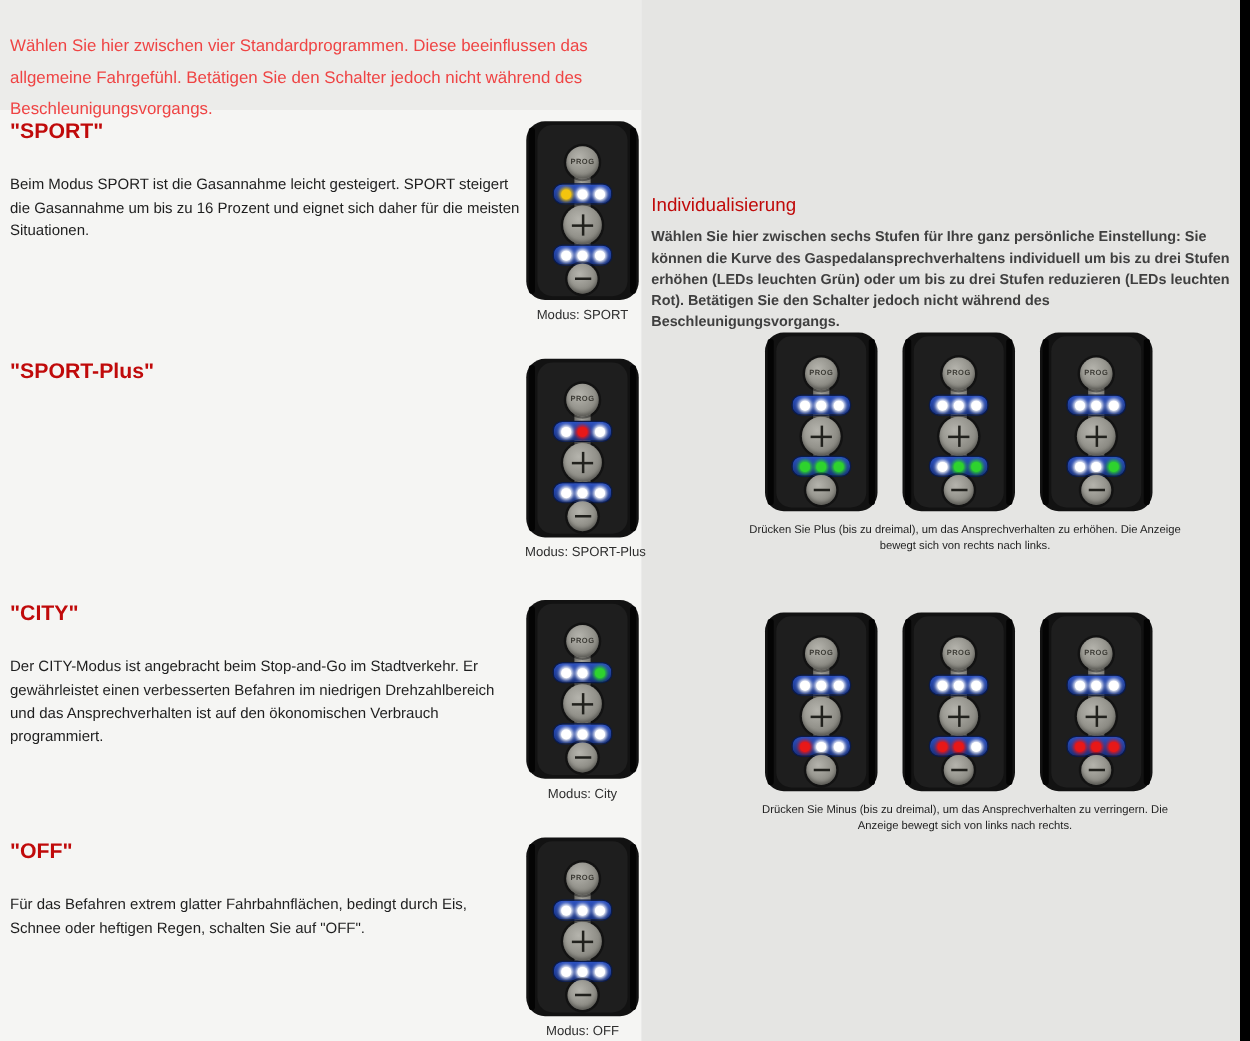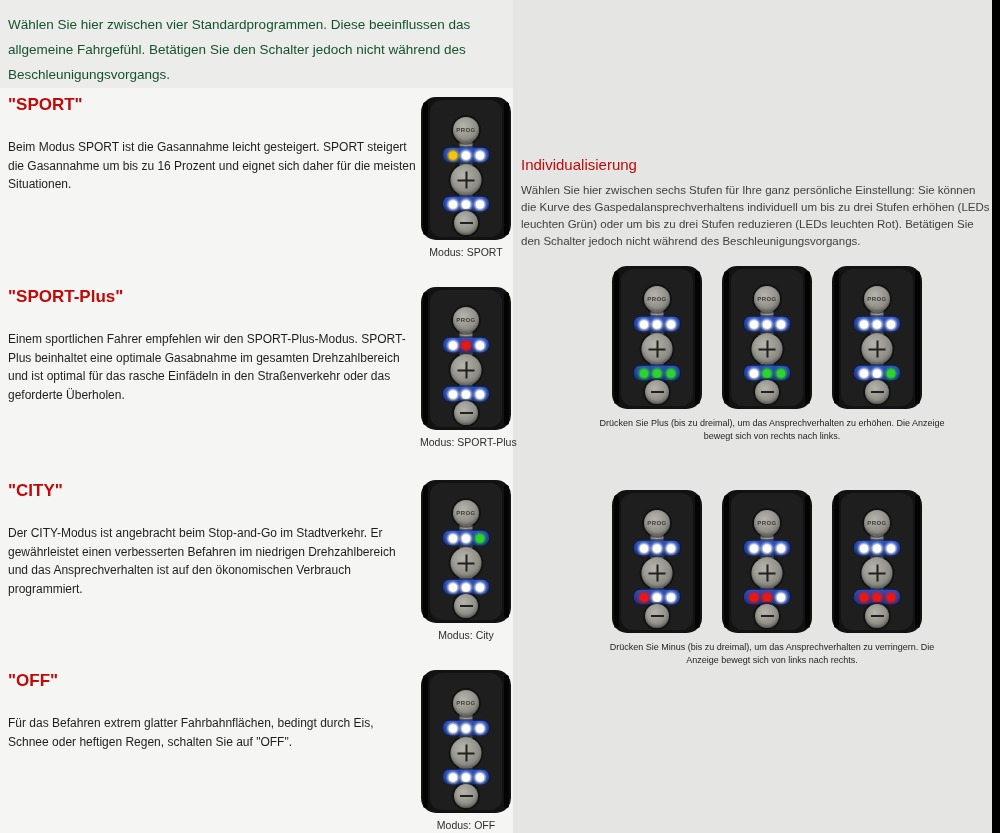--- a/index.html
+++ b/index.html
@@ -7,37 +7,37 @@
     position:relative; width:1000px; height:833px; overflow:hidden;
     background:#ffffff; font-family:"Liberation Sans", sans-serif;
   }
   
   .left-bg   { position:absolute; left:0;   top:0; width:513px; height:833px; background:#f5f5f3; }
   .intro-band{ position:absolute; left:0;   top:0; width:513px; height:88px;  background:#ececea; }
   .right-bg  { position:absolute; left:513px; top:0; width:487px; height:833px; background:#e5e5e3; }
   .edge-strip{ position:absolute; left:992px; top:0; width:8px;  height:833px; background:#000000; }
 
   
-  .intro { position:absolute; left:8px; top:12px; width:492px;
-           font-size:13.5px; line-height:25px; color:#14532d; }
+  .intro { position:absolute; left:8px; top:24px; width:492px;
+           font-size:13.5px; line-height:25px; color:#ef4444; }
   .mode-text { position:absolute; left:8px; width:408px; }
   .mode-title { font-size:17px; font-weight:700; color:#c00a0a; }
   .mode-body  { margin-top:23px; font-size:12px; line-height:18.5px; color:#1e1e1e; }
   .mt-0{top:95px} .mt-1{top:287px} .mt-2{top:481px} .mt-3{top:671px}
 
   
   .fig { position:absolute; width:92px; text-align:center; }
   .fig-caption { margin-top:6px; font-size:10.5px; color:#2e2e2e; white-space:nowrap; }
   .fm-0{left:420px; top:97px} .fm-1{left:420px; top:287px}
   .fm-2{left:420px; top:480px} .fm-3{left:420px; top:670px}
 
   
   .ind-title { position:absolute; left:521px; top:156px; font-size:15px; color:#c00a0a; }
   .ind-body  { position:absolute; left:521px; top:182px; width:470px;
-               font-size:11.5px; line-height:17px; color:#3f3f3f; }
+               font-size:11.5px; line-height:17px; color:#3f3f3f;font-weight:bold; }
   .row-plus  { position:absolute; left:612px; top:266px; display:flex; gap:20px; }
   .row-minus { position:absolute; left:612px; top:490px; display:flex; gap:20px; }
   .row-caption { position:absolute; width:348px; text-align:center;
                  font-size:9px; line-height:13px; color:#1e1e1e; }
   .rc-plus  { left:598px; top:417px; }
   .rc-minus { left:598px; top:641px; }
 
   
   .device { position:relative; width:90px; height:143px; margin:0 auto;
             background:#121212; border-radius:15px; }
@@ -76,21 +76,20 @@
   <div class="edge-strip"></div>
 
   <div class="intro">Wählen Sie hier zwischen vier Standardprogrammen. Diese beeinflussen das allgemeine Fahrgefühl. Betätigen Sie den Schalter jedoch nicht während des Beschleunigungsvorgangs.</div>
 
   <div class="mode-text mt-0">
     <div class="mode-title">"SPORT"</div>
     <div class="mode-body">Beim Modus SPORT ist die Gasannahme leicht gesteigert. SPORT steigert die Gasannahme um bis zu 16 Prozent und eignet sich daher für die meisten Situationen.</div>
   </div>
   <div class="mode-text mt-1">
     <div class="mode-title">"SPORT-Plus"</div>
-    <div class="mode-body">Einem sportlichen Fahrer empfehlen wir den SPORT-Plus-Modus. SPORT-Plus beinhaltet eine optimale Gasabnahme im gesamten Drehzahlbereich und ist optimal für das rasche Einfädeln in den Straßenverkehr oder das geforderte Überholen.</div>
   </div>
   <div class="mode-text mt-2">
     <div class="mode-title">"CITY"</div>
     <div class="mode-body">Der CITY-Modus ist angebracht beim Stop-and-Go im Stadtverkehr. Er gewährleistet einen verbesserten Befahren im niedrigen Drehzahlbereich und das Ansprechverhalten ist auf den ökonomischen Verbrauch programmiert.</div>
   </div>
   <div class="mode-text mt-3">
     <div class="mode-title">"OFF"</div>
     <div class="mode-body">Für das Befahren extrem glatter Fahrbahnflächen, bedingt durch Eis, Schnee oder heftigen Regen, schalten Sie auf "OFF".</div>
   </div>
 

